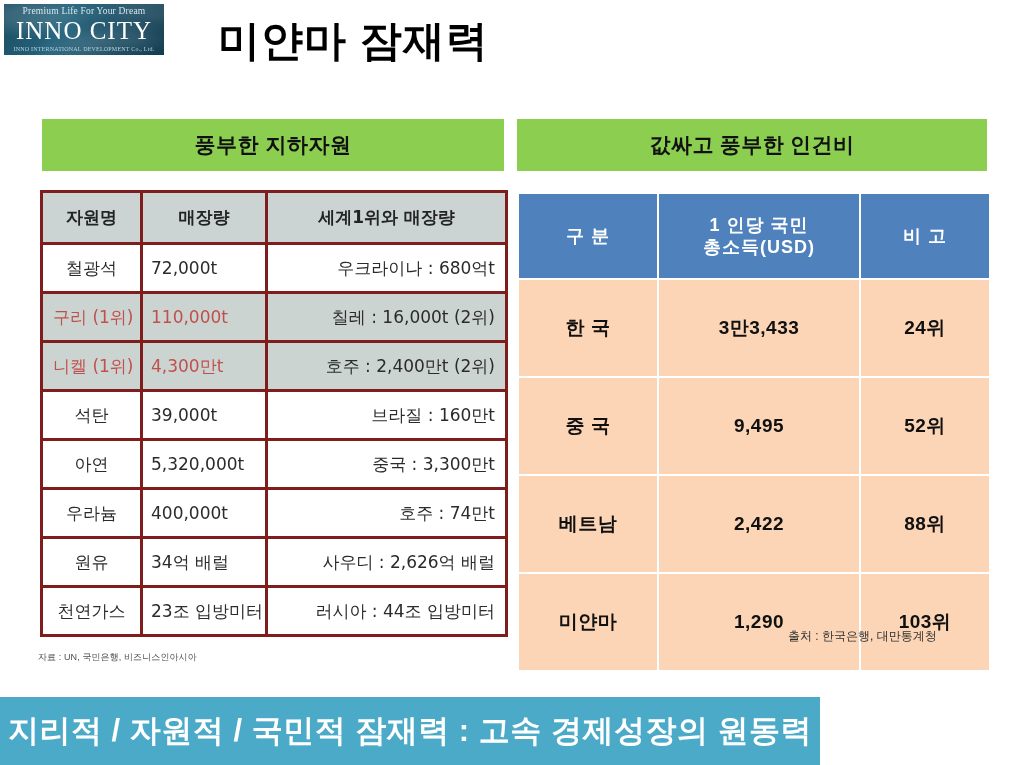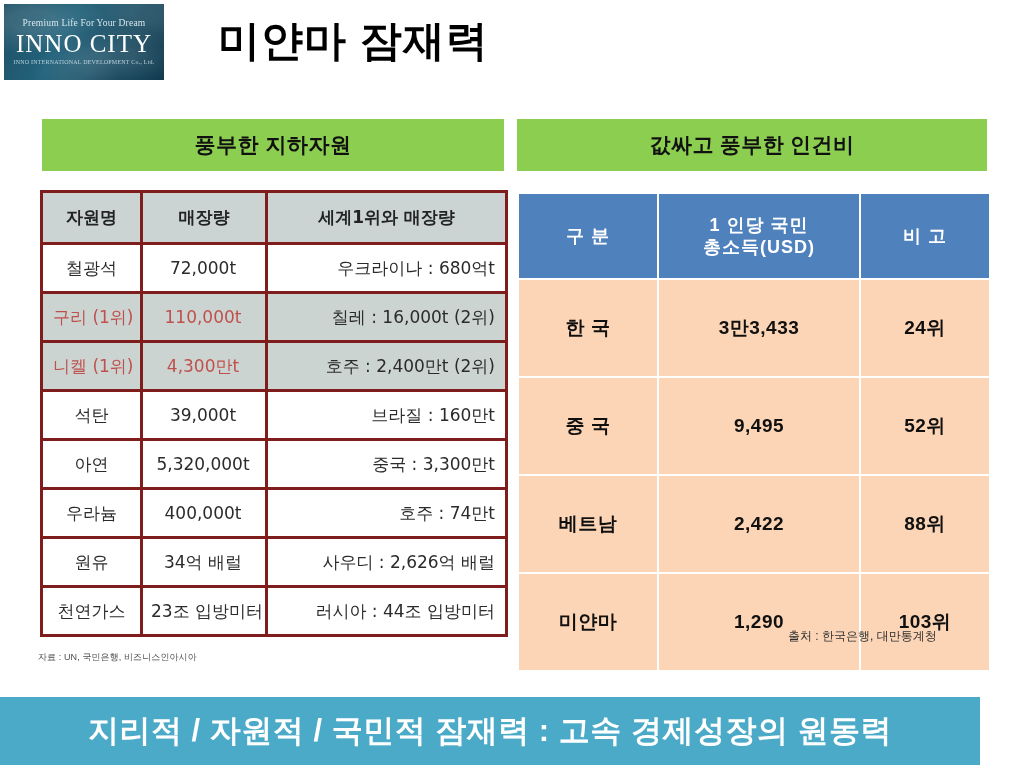--- a/index.html
+++ b/index.html
@@ -14,21 +14,21 @@
     overflow: hidden;
     position: relative;
   }
 
   
   #logo {
     position: absolute;
     left: 4px;
     top: 4px;
     width: 160px;
-    height: 76px;
+    height: 51px;
     background:
       radial-gradient(ellipse at 18% 22%, rgba(255,255,255,0.13) 0 12%, rgba(255,255,255,0) 40%),
       radial-gradient(ellipse at 72% 68%, rgba(255,255,255,0.10) 0 10%, rgba(255,255,255,0) 38%),
       radial-gradient(ellipse at 45% 90%, rgba(255,255,255,0.08) 0 9%, rgba(255,255,255,0) 34%),
       radial-gradient(ellipse at 92% 12%, rgba(255,255,255,0.10) 0 10%, rgba(255,255,255,0) 36%),
       linear-gradient(118deg, #1d4e63 0%, #23637c 38%, #1a4a60 72%, #123b4f 100%);
     overflow: hidden;
     box-sizing: border-box;
     display: flex;
     flex-direction: column;
@@ -117,21 +117,21 @@
   }
   #tbl-resources thead th {
     background: #cbd3d3;
     font-weight: bold;
     text-align: center;
     color: #232323;
     font-size: 17px;
     height: 52px;
   }
   #tbl-resources td.nm   { text-align: center; }
-  #tbl-resources td.amt  { text-align: center; padding-left: 8px; }
+  #tbl-resources td.amt  { text-align: left; padding-left: 8px; }
   #tbl-resources td.top  { text-align: right; }
   #tbl-resources tr.hl td { background: #ccd4d1; }
   #tbl-resources tr.hl td.nm,
   #tbl-resources tr.hl td.amt { color: #c0504d; }
 
   #src-left {
     position: absolute;
     left: 38px;
     top: 651px;
     font-size: 9px;
@@ -181,21 +181,21 @@
     font-size: 12px;
     color: #2f2f2f;
     white-space: nowrap;
   }
 
   
   #banner {
     position: absolute;
     left: 0;
     top: 697px;
-    width: 980px;
+    width: 820px;
     height: 68px;
     background: #4BAAC8;
     display: flex;
     align-items: center;
     justify-content: center;
   }
   #banner-text {
     color: #ffffff;
     font-size: 31px;
     font-weight: bold;

